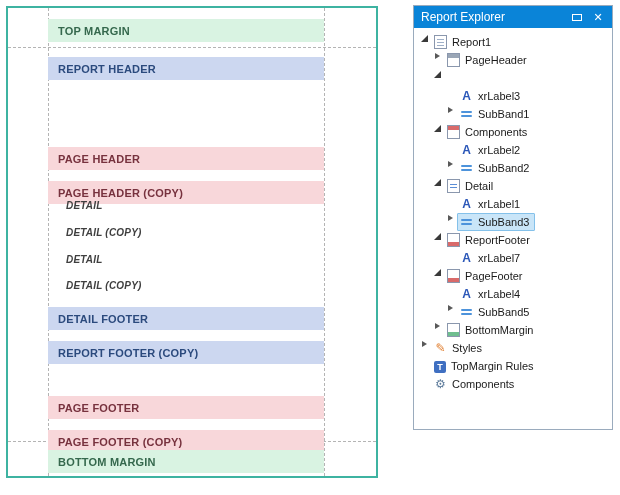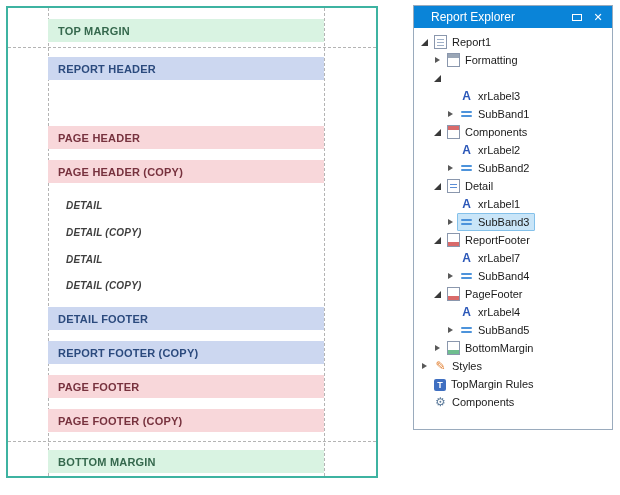--- a/index.html
+++ b/index.html
@@ -15,41 +15,41 @@
     position:absolute;left:6px;top:6px;width:372px;height:472px;
     border:2px solid var(--surfaceBorder);background:#fff;box-sizing:border-box;
   }
   .guide-v{position:absolute;top:0;bottom:0;width:0;border-left:1px dashed var(--guide);}
   .guide-h{position:absolute;left:0;right:0;height:0;border-top:1px dashed var(--guide);}
 
   .band{position:absolute;left:40px;width:276px;height:23px;display:flex;align-items:center;}
   .band-cap{font-size:11px;font-weight:bold;padding-left:10px;letter-spacing:.2px;white-space:nowrap;}
   .b-margin{background:var(--bandMarginBg);} .b-margin .band-cap{color:var(--bandMarginFg);}
   .b-report{background:var(--bandReportBg);} .b-report .band-cap{color:var(--bandReportFg);}
-  .b-page{background:var(--bandPageBg);}   .b-page .band-cap{color:var(--bandPageFg);}
+  .b-page{background:var(--bandPageBg);margin-top:21px;}   .b-page .band-cap{color:var(--bandPageFg);}
   .b-detail{height:20px;background:transparent;}
   .b-detail .band-cap{font-style:italic;font-weight:600;font-size:10px;color:var(--detailFg);padding-left:18px;}
 
   
   .panel{
     position:absolute;left:413px;top:5px;width:200px;height:425px;
     background:#fff;border:1px solid var(--panelBorder);box-sizing:border-box;
     display:flex;flex-direction:column;
   }
   .titlebar{
     height:22px;flex:none;background:var(--titleBg);color:var(--titleFg);
     display:flex;align-items:center;font-size:12px;
   }
-  .title-text{flex:1;padding-left:17px;white-space:nowrap;}
+  .title-text{flex:1;padding-left:7px;white-space:nowrap;}
   .tb-btns{display:flex;align-items:center;gap:7px;margin-right:7px;}
   .tb-btn{display:flex;align-items:center;justify-content:center;width:14px;height:14px;cursor:default;color:#fff;font-size:11px;line-height:14px;}
   .min-glyph{display:block;width:8px;height:5px;border:1px solid #fff;}
 
   .tree{flex:1;overflow:hidden;padding-top:5px;font-size:11px;color:var(--treeFg);}
-  .row{height:18px;display:flex;align-items:center;padding-left:calc(5px + var(--d)*13px);box-sizing:border-box;}
+  .row{height:18px;display:flex;padding-left:calc(5px + var(--d)*13px);box-sizing:border-box;}
   .arrow{width:11px;height:11px;flex:none;position:relative;margin-right:1px;}
   .arrow.collapsed::before{
     content:"";position:absolute;left:3px;top:2px;
     border-top:3.5px solid transparent;border-bottom:3.5px solid transparent;border-left:5px solid #595959;
   }
   .arrow.expanded::before{
     content:"";position:absolute;left:2px;top:2px;
     border-left:7px solid transparent;border-bottom:7px solid #3a3a3a;
   }
   .node{display:flex;align-items:center;padding:1px 5px 1px 1px;border:1px solid transparent;border-radius:1px;}
@@ -149,21 +149,21 @@
         <span class="node">
           <span class="ico i-doc"></span>
           <span class="lbl">Report1</span>
         </span>
       </div>
 
       <div class="row" style="--d:1">
         <span class="arrow collapsed"></span>
         <span class="node">
           <span class="ico i-band strip-gray"></span>
-          <span class="lbl">Formatting</span>
+          <span class="lbl">PageHeader</span>
         </span>
       </div>
 
       <div class="row" style="--d:1">
         <span class="arrow expanded"></span>
       </div>
 
       <div class="row" style="--d:2">
         <span class="arrow leaf"></span>
         <span class="node">
@@ -237,27 +237,20 @@
       </div>
 
       <div class="row" style="--d:2">
         <span class="arrow leaf"></span>
         <span class="node">
           <span class="ico i-a">A</span>
           <span class="lbl">xrLabel7</span>
         </span>
       </div>
 
-      <div class="row" style="--d:2">
-        <span class="arrow collapsed"></span>
-        <span class="node">
-          <span class="ico i-sub"></span>
-          <span class="lbl">SubBand4</span>
-        </span>
-      </div>
 
       <div class="row" style="--d:1">
         <span class="arrow expanded"></span>
         <span class="node">
           <span class="ico i-band pos-bottom strip-red"></span>
           <span class="lbl">PageFooter</span>
         </span>
       </div>
 
       <div class="row" style="--d:2">

